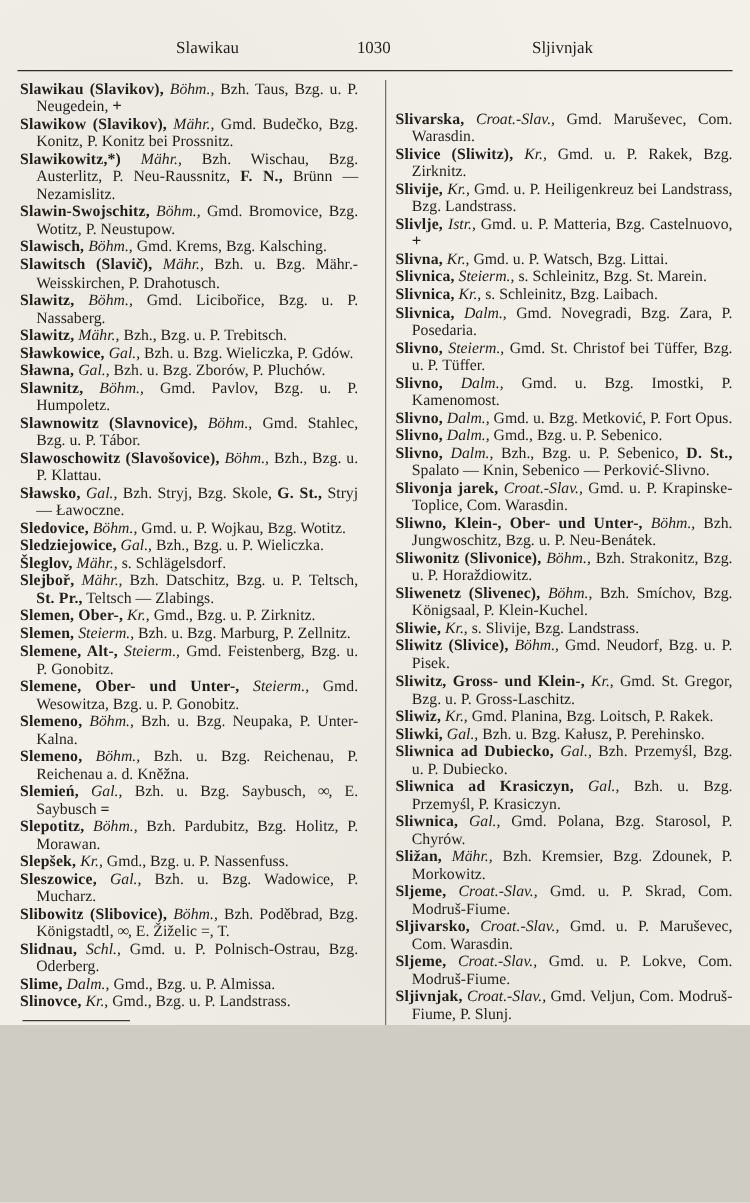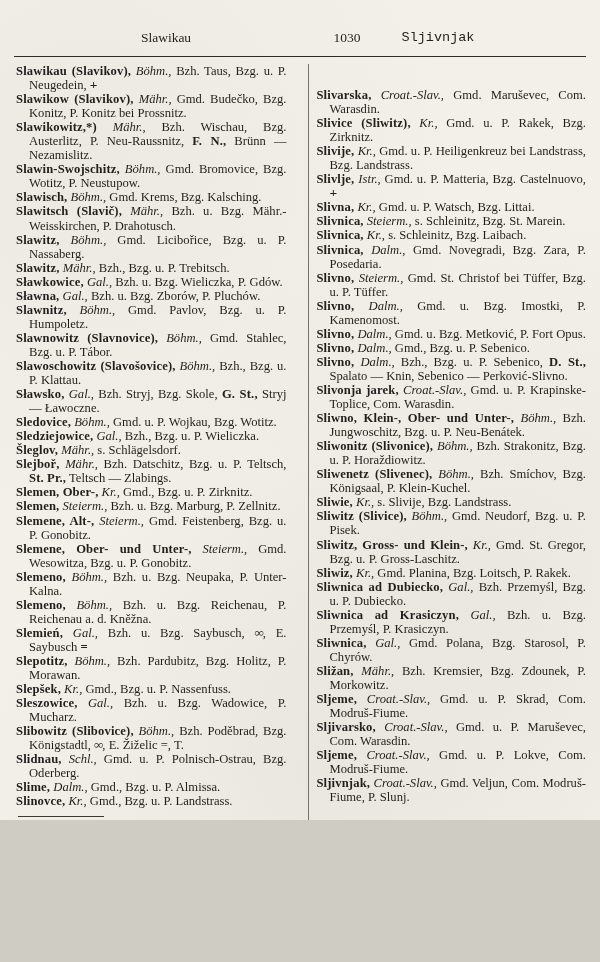--- a/index.html
+++ b/index.html
@@ -10,22 +10,22 @@
       radial-gradient(circle at 15% 20%, rgba(120,110,90,0.05), transparent 45%),
       radial-gradient(circle at 85% 70%, rgba(120,110,90,0.06), transparent 50%),
       radial-gradient(circle at 50% 95%, rgba(100,95,80,0.05), transparent 40%);
     font-family:"Liberation Serif", "DejaVu Serif", serif;
     color:#201f1d;
     overflow:hidden;
   }
   .running-head{position:absolute;top:30px;left:0;width:100%;height:18px;font-size:13.5px;}
   .running-head .rh{position:absolute;transform:translateX(-50%);white-space:nowrap;}
   .rh-left{left:166px;}
-  .rh-num{left:299px;margin-left:48px;}
-  .rh-right{left:438px;font-family:Liberation Mono, monospace;}
+  .rh-num{left:299px;}
+  .rh-right{left:450px;}
   .head-rule{position:absolute;top:56px;left:14px;width:572px;border-top:1.6px solid #2d2c29;}
 
   .columns{position:absolute;top:64px;left:16px;width:570px;display:flex;}
   .col{width:281px;}
   .col-left{padding-right:21px;}
   .col-right{padding-left:8px;width:280px;margin-top:24px;}
   .divider{width:1px;background:#75726c;align-self:stretch;}
 
   .entry{
     margin:0;padding-left:13px;text-indent:-13px;
@@ -109,20 +109,21 @@
           <p class="entry"><span class="hw">Slivno,</span><span class="rg"> Dalm.,</span><span class="tx"> Gmd., Bzg. u. P. Sebenico.</span></p>
           <p class="entry"><span class="hw">Slivno,</span><span class="rg"> Dalm.,</span><span class="tx"> Bzh., Bzg. u. P. Sebenico, </span><span class="hw">D. St.,</span><span class="tx"> Spalato — Knin, Sebenico — Perković-Slivno.</span></p>
           <p class="entry"><span class="hw">Slivonja jarek,</span><span class="rg"> Croat.-Slav.,</span><span class="tx"> Gmd. u. P. Krapinske-Toplice, Com. Warasdin.</span></p>
           <p class="entry"><span class="hw">Sliwno, Klein-, Ober- und Unter-,</span><span class="rg"> Böhm.,</span><span class="tx"> Bzh. Jungwoschitz, Bzg. u. P. Neu-Benátek.</span></p>
           <p class="entry"><span class="hw">Sliwonitz (Slivonice),</span><span class="rg"> Böhm.,</span><span class="tx"> Bzh. Strakonitz, Bzg. u. P. Horaždiowitz.</span></p>
           <p class="entry"><span class="hw">Sliwenetz (Slivenec),</span><span class="rg"> Böhm.,</span><span class="tx"> Bzh. Smíchov, Bzg. Königsaal, P. Klein-Kuchel.</span></p>
           <p class="entry"><span class="hw">Sliwie,</span><span class="rg"> Kr.,</span><span class="tx"> s. Slivije, Bzg. Landstrass.</span></p>
           <p class="entry"><span class="hw">Sliwitz (Slivice),</span><span class="rg"> Böhm.,</span><span class="tx"> Gmd. Neudorf, Bzg. u. P. Pisek.</span></p>
           <p class="entry"><span class="hw">Sliwitz, Gross- und Klein-,</span><span class="rg"> Kr.,</span><span class="tx"> Gmd. St. Gregor, Bzg. u. P. Gross-Laschitz.</span></p>
           <p class="entry"><span class="hw">Sliwiz,</span><span class="rg"> Kr.,</span><span class="tx"> Gmd. Planina, Bzg. Loitsch, P. Rakek.</span></p>
+          <p class="entry"><span class="hw">Sliwki,</span><span class="rg"> Gal.,</span><span class="tx"> Bzh. u. Bzg. Kałusz, P. Perehinsko.</span></p>
           <p class="entry"><span class="hw">Sliwnica ad Dubiecko,</span><span class="rg"> Gal.,</span><span class="tx"> Bzh. Przemyśl, Bzg. u. P. Dubiecko.</span></p>
           <p class="entry"><span class="hw">Sliwnica ad Krasiczyn,</span><span class="rg"> Gal.,</span><span class="tx"> Bzh. u. Bzg. Przemyśl, P. Krasiczyn.</span></p>
           <p class="entry"><span class="hw">Sliwnica,</span><span class="rg"> Gal.,</span><span class="tx"> Gmd. Polana, Bzg. Starosol, P. Chyrów.</span></p>
           <p class="entry"><span class="hw">Sližan,</span><span class="rg"> Mähr.,</span><span class="tx"> Bzh. Kremsier, Bzg. Zdounek, P. Morkowitz.</span></p>
           <p class="entry"><span class="hw">Sljeme,</span><span class="rg"> Croat.-Slav.,</span><span class="tx"> Gmd. u. P. Skrad, Com. Modruš-Fiume.</span></p>
           <p class="entry"><span class="hw">Sljivarsko,</span><span class="rg"> Croat.-Slav.,</span><span class="tx"> Gmd. u. P. Maruševec, Com. Warasdin.</span></p>
           <p class="entry"><span class="hw">Sljeme,</span><span class="rg"> Croat.-Slav.,</span><span class="tx"> Gmd. u. P. Lokve, Com. Modruš-Fiume.</span></p>
           <p class="entry"><span class="hw">Sljivnjak,</span><span class="rg"> Croat.-Slav.,</span><span class="tx"> Gmd. Veljun, Com. Modruš-Fiume, P. Slunj.</span></p>
         </div>
     </div>

